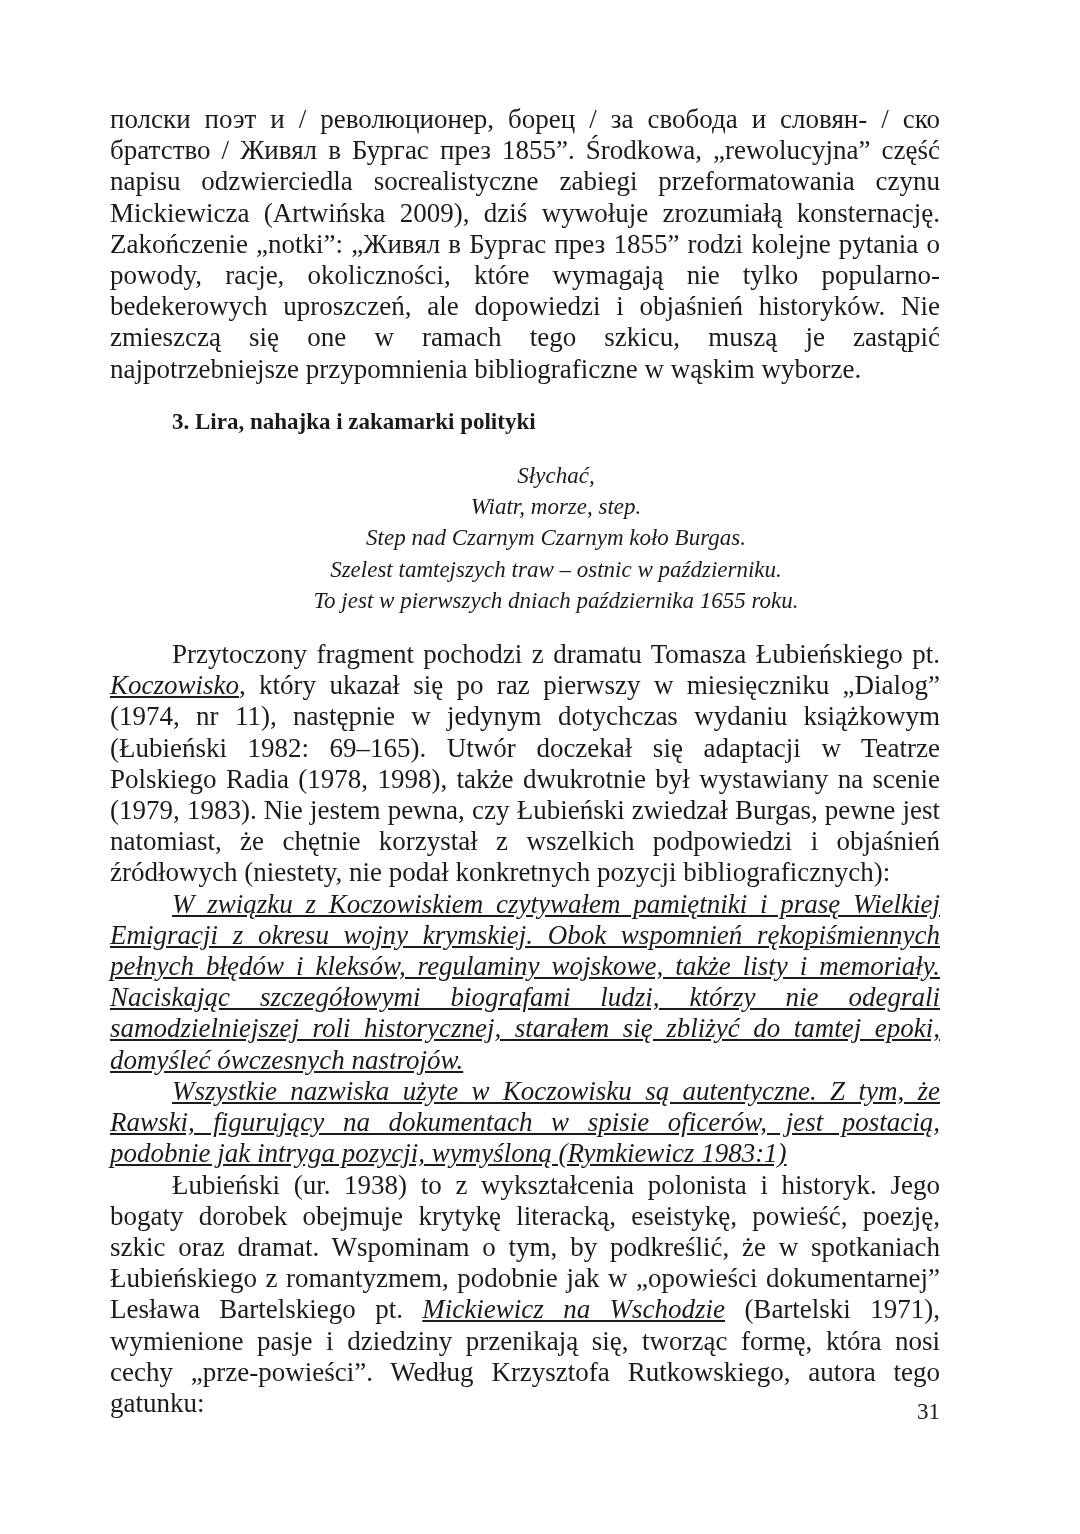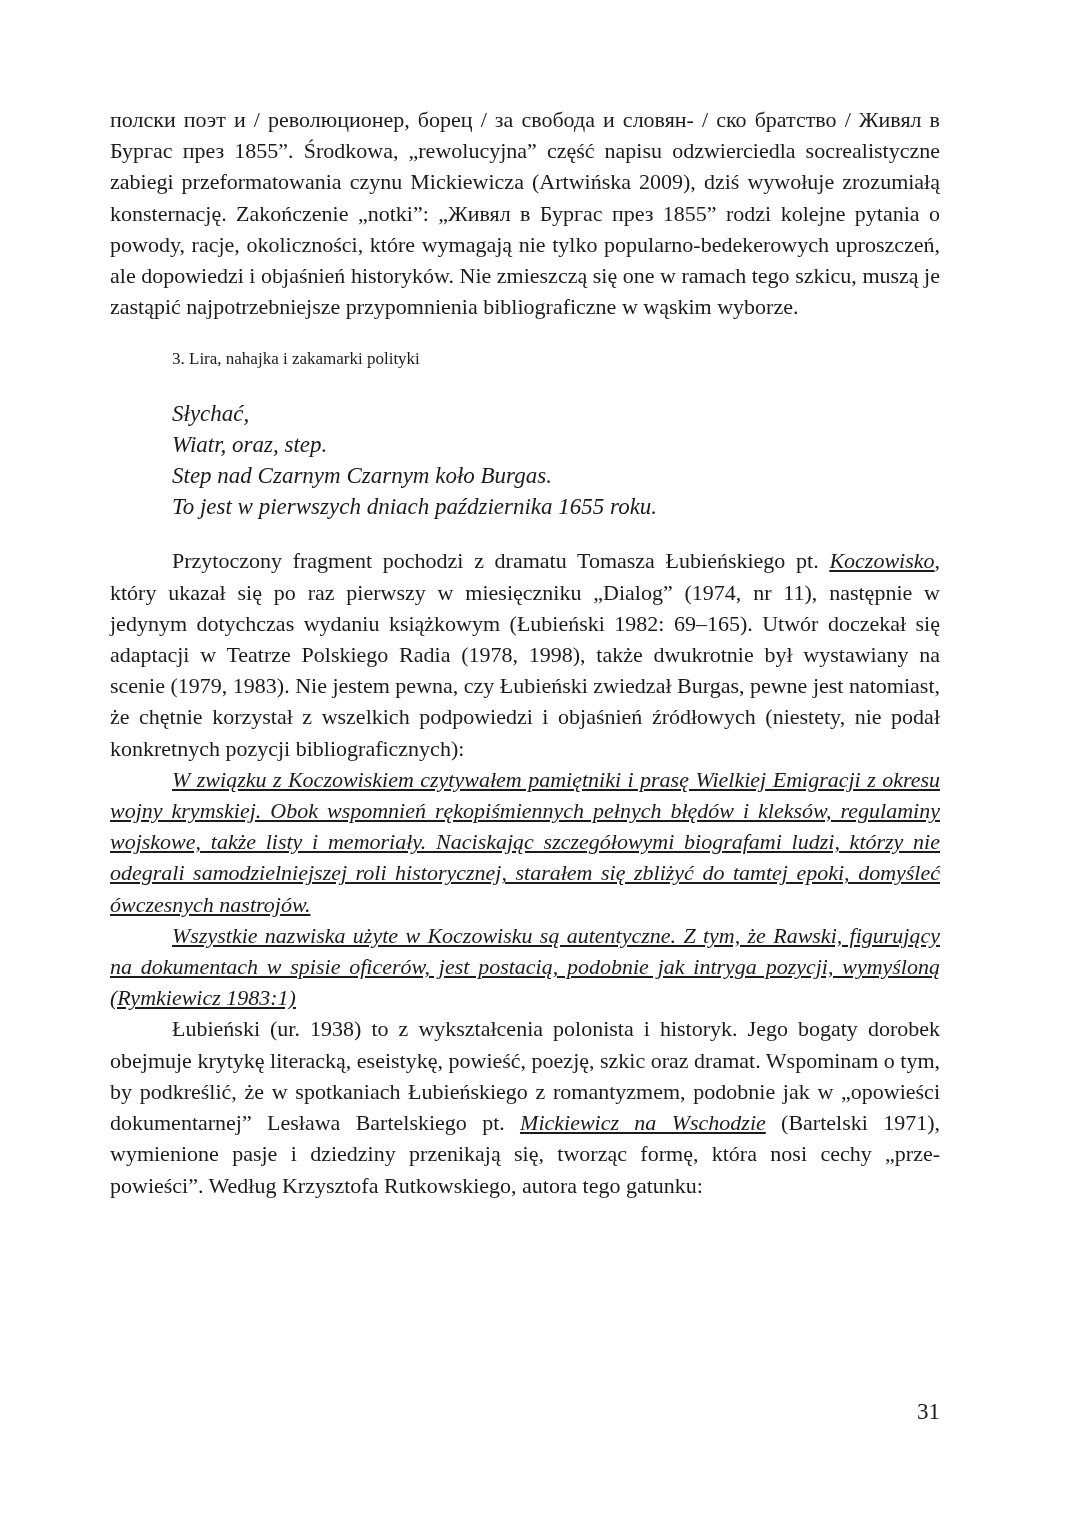--- a/index.html
+++ b/index.html
@@ -13,45 +13,46 @@
     position: relative;
     font-family: "Liberation Serif", "DejaVu Serif", serif;
     color: #1b1b1b;
     overflow: hidden;
   }
   .page {
     padding: 104px 140px 0 110px;
   }
   .body-text {
     margin: 0;
-    font-size: 22px;
+    font-size: 27px;
     line-height: 31.2px;
     text-align: justify;
     text-indent: 62px;
   }
   .no-indent {
     text-indent: 0;
   }
   .italic {
     font-style: italic;
     text-decoration: underline;
   }
   .heading {
     margin: 21px 0 0 62px;
-    font-size: 17px;
+    font-size: 23px;
     line-height: 31.2px;
-    font-weight: normal;
+    font-weight: bold;
   }
   .poem {
     margin: 23px 0 23px 62px;
     font-style: italic;
   }
   .poem-line {
     font-size: 23px;
     line-height: 31.2px;
+    text-align: center;
   }
   .page-number {
     position: absolute;
     top: 1396px;
     right: 140px;
     font-size: 23px;
     line-height: 31.2px;
     text-align: center;
   }
 </style>
@@ -59,22 +60,23 @@
 <body>
 
 <div class="page">
 
   <p class="body-text no-indent">полски поэт и / революционер, борец / за свобода и словян- / ско братство / Живял в Бургас през 1855”. Środkowa, „rewolucyjna” część napisu odzwierciedla socrealistyczne zabiegi przeformatowania czynu Mickiewicza (Artwińska 2009), dziś wywołuje zrozumiałą konsternację. Zakończenie „notki”: „Живял в Бургас през 1855” rodzi kolejne pytania o powody, racje, okoliczności, które wymagają nie tylko popularno-bedekerowych uproszczeń, ale dopowiedzi i objaśnień historyków. Nie zmieszczą się one w ramach tego szkicu, muszą je zastąpić najpotrzebniejsze przypomnienia bibliograficzne w wąskim wyborze.</p>
 
   <div class="heading">3. Lira, nahajka i zakamarki polityki</div>
 
   <div class="poem">
     <div class="poem-line">Słychać,</div>
-    <div class="poem-line">Wiatr, oraz, step.</div>
+    <div class="poem-line">Wiatr, morze, step.</div>
     <div class="poem-line">Step nad Czarnym Czarnym koło Burgas.</div>
+    <div class="poem-line">Szelest tamtejszych traw – ostnic w październiku.</div>
     <div class="poem-line">To jest w pierwszych dniach października 1655 roku.</div>
   </div>
 
   <p class="body-text"><span>Przytoczony fragment pochodzi z dramatu Tomasza Łubieńskiego pt. </span><span class="italic">Koczowisko</span><span>, który ukazał się po raz pierwszy w miesięczniku „Dialog” (1974, nr 11), następnie w jedynym dotychczas wydaniu książkowym (Łubieński 1982: 69–165). Utwór doczekał się adaptacji w Teatrze Polskiego Radia (1978, 1998), także dwukrotnie był wystawiany na scenie (1979, 1983). Nie jestem pewna, czy Łubieński zwiedzał Burgas, pewne jest natomiast, że chętnie korzystał z wszelkich podpowiedzi i objaśnień źródłowych (niestety, nie podał konkretnych pozycji bibliograficznych):</span></p>
 
   <p class="body-text italic">W związku z Koczowiskiem czytywałem pamiętniki i prasę Wielkiej Emigracji z okresu wojny krymskiej. Obok wspomnień rękopiśmiennych pełnych błędów i kleksów, regulaminy wojskowe, także listy i memoriały. Naciskając szczegółowymi biografami ludzi, którzy nie odegrali samodzielniejszej roli historycznej, starałem się zbliżyć do tamtej epoki, domyśleć ówczesnych nastrojów.</p>
 
   <p class="body-text italic">Wszystkie nazwiska użyte w Koczowisku są autentyczne. Z tym, że Rawski, figurujący na dokumentach w spisie oficerów, jest postacią, podobnie jak intryga pozycji, wymyśloną (Rymkiewicz 1983:1)</p>
 
   <p class="body-text"><span>Łubieński (ur. 1938) to z wykształcenia polonista i historyk. Jego bogaty dorobek obejmuje krytykę literacką, eseistykę, powieść, poezję, szkic oraz dramat. Wspominam o tym, by podkreślić, że w spotkaniach Łubieńskiego z romantyzmem, podobnie jak w „opowieści dokumentarnej” Lesława Bartelskiego pt. </span><span class="italic">Mickiewicz na Wschodzie</span><span> (Bartelski 1971), wymienione pasje i dziedziny przenikają się, tworząc formę, która nosi cechy „prze-powieści”. Według Krzysztofa Rutkowskiego, autora tego gatunku:</span></p>

